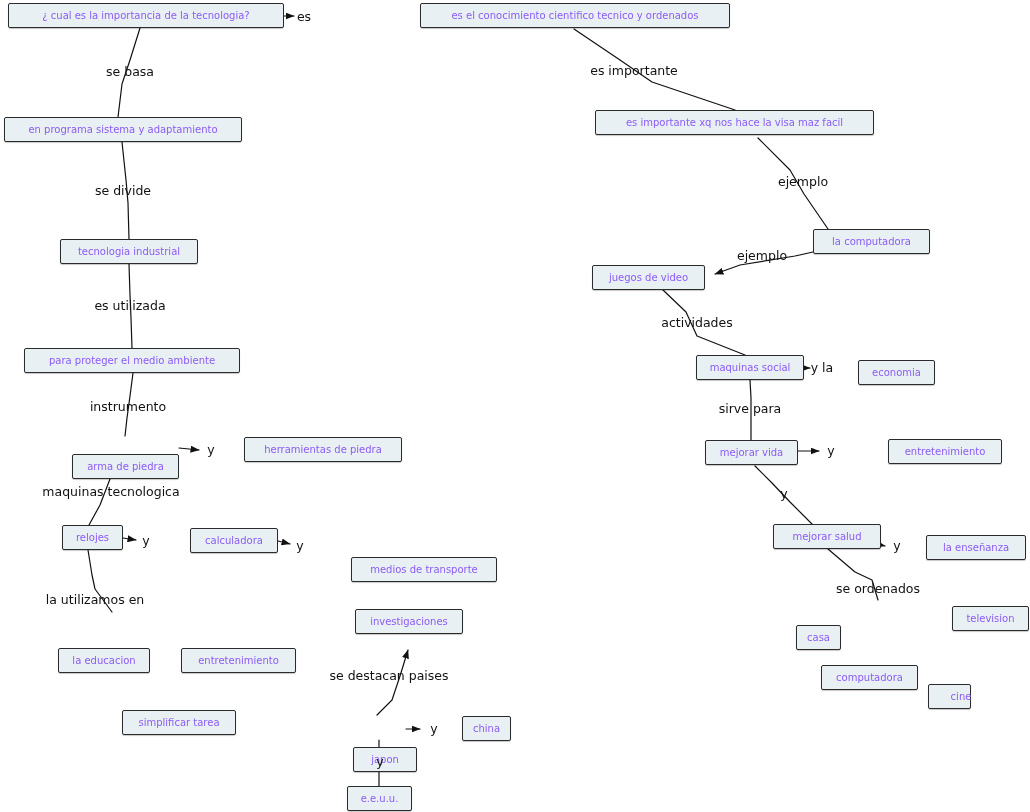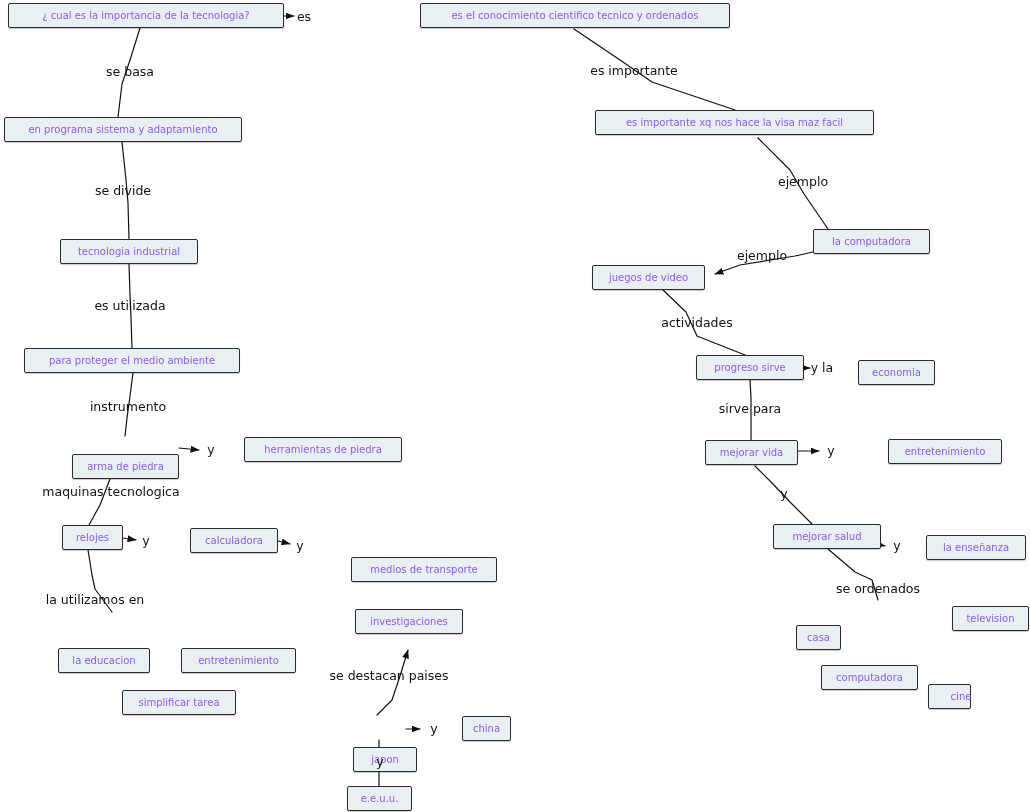--- a/index.html
+++ b/index.html
@@ -109,21 +109,21 @@
       <div class="node" style="left: 813px; top: 229px; width: 117px;">
         <span>la computadora</span>
       </div>
       <div class="node" style="left: 592px; top: 265px; width: 113px;">
         <span>juegos de video</span>
       </div>
       <div class="node" style="left: 24px; top: 348px; width: 216px;">
         <span>para proteger el medio ambiente</span>
       </div>
       <div class="node" style="left: 696px; top: 355px; width: 108px;">
-        <span>progreso sirve</span>
+        <span>maquinas social</span>
       </div>
       <div class="node" style="left: 858px; top: 360px; width: 77px;">
         <span>economia</span>
       </div>
       <div class="node" style="left: 72px; top: 436px; width: 107px; margin-top: 18px;">
         <span>arma de piedra</span>
       </div>
       <div class="node" style="left: 244px; top: 437px; width: 158px;">
         <span>herramientas de piedra</span>
       </div>
@@ -162,21 +162,21 @@
       </div>
       <div class="node" style="left: 796px; top: 625px; width: 45px;">
         <span>casa</span>
       </div>
       <div class="node" style="left: 928px; top: 684px; width: 43px; padding-left: 32px;">
         <span>cine</span>
       </div>
       <div class="node" style="left: 821px; top: 665px; width: 97px;">
         <span>computadora</span>
       </div>
-      <div class="node" style="left: 122px; top: 690px; width: 114px; align-items: center;">
+      <div class="node" style="left: 122px; top: 710px; width: 114px; align-items: center;">
         <span>simplificar tarea</span>
       </div>
       <div class="node" style="left: 353px; top: 747px; width: 64px;">
         <span>japon</span>
       </div>
       <div class="node" style="left: 462px; top: 716px; width: 49px; text-align: center;">
         <span>china</span>
       </div>
       <div class="node" style="left: 347px; top: 786px; width: 65px;">
         <span>e.e.u.u.</span>

